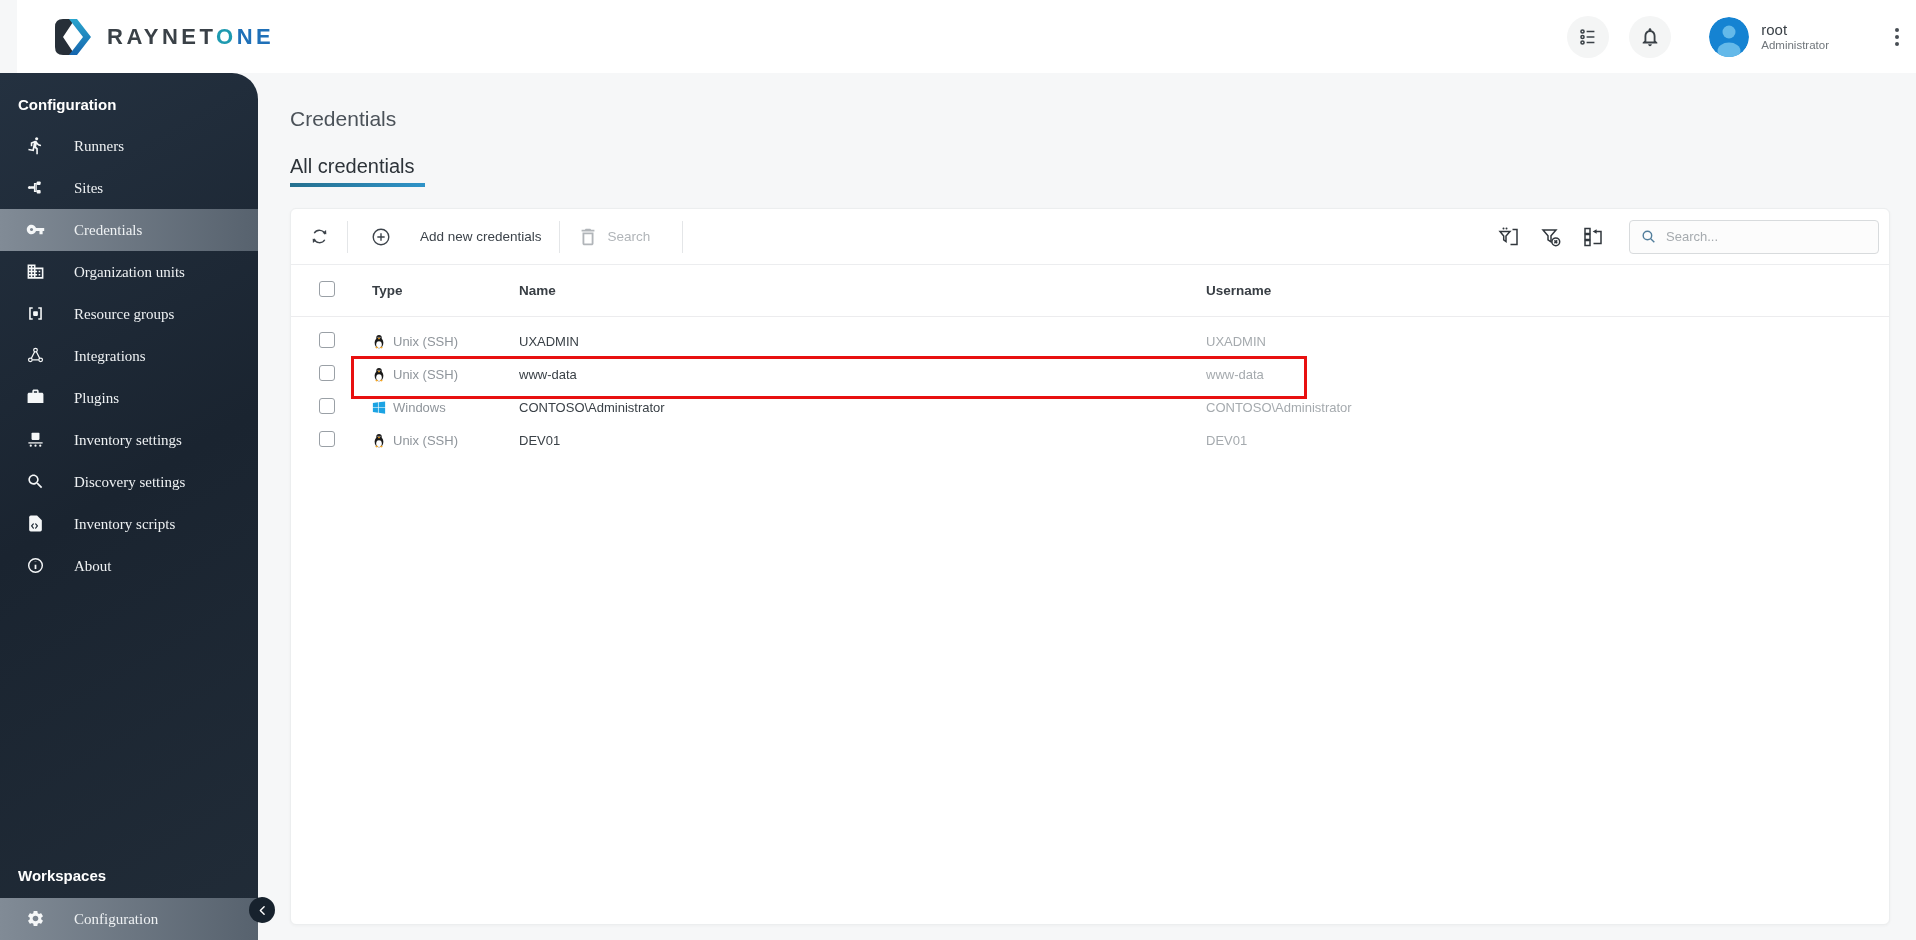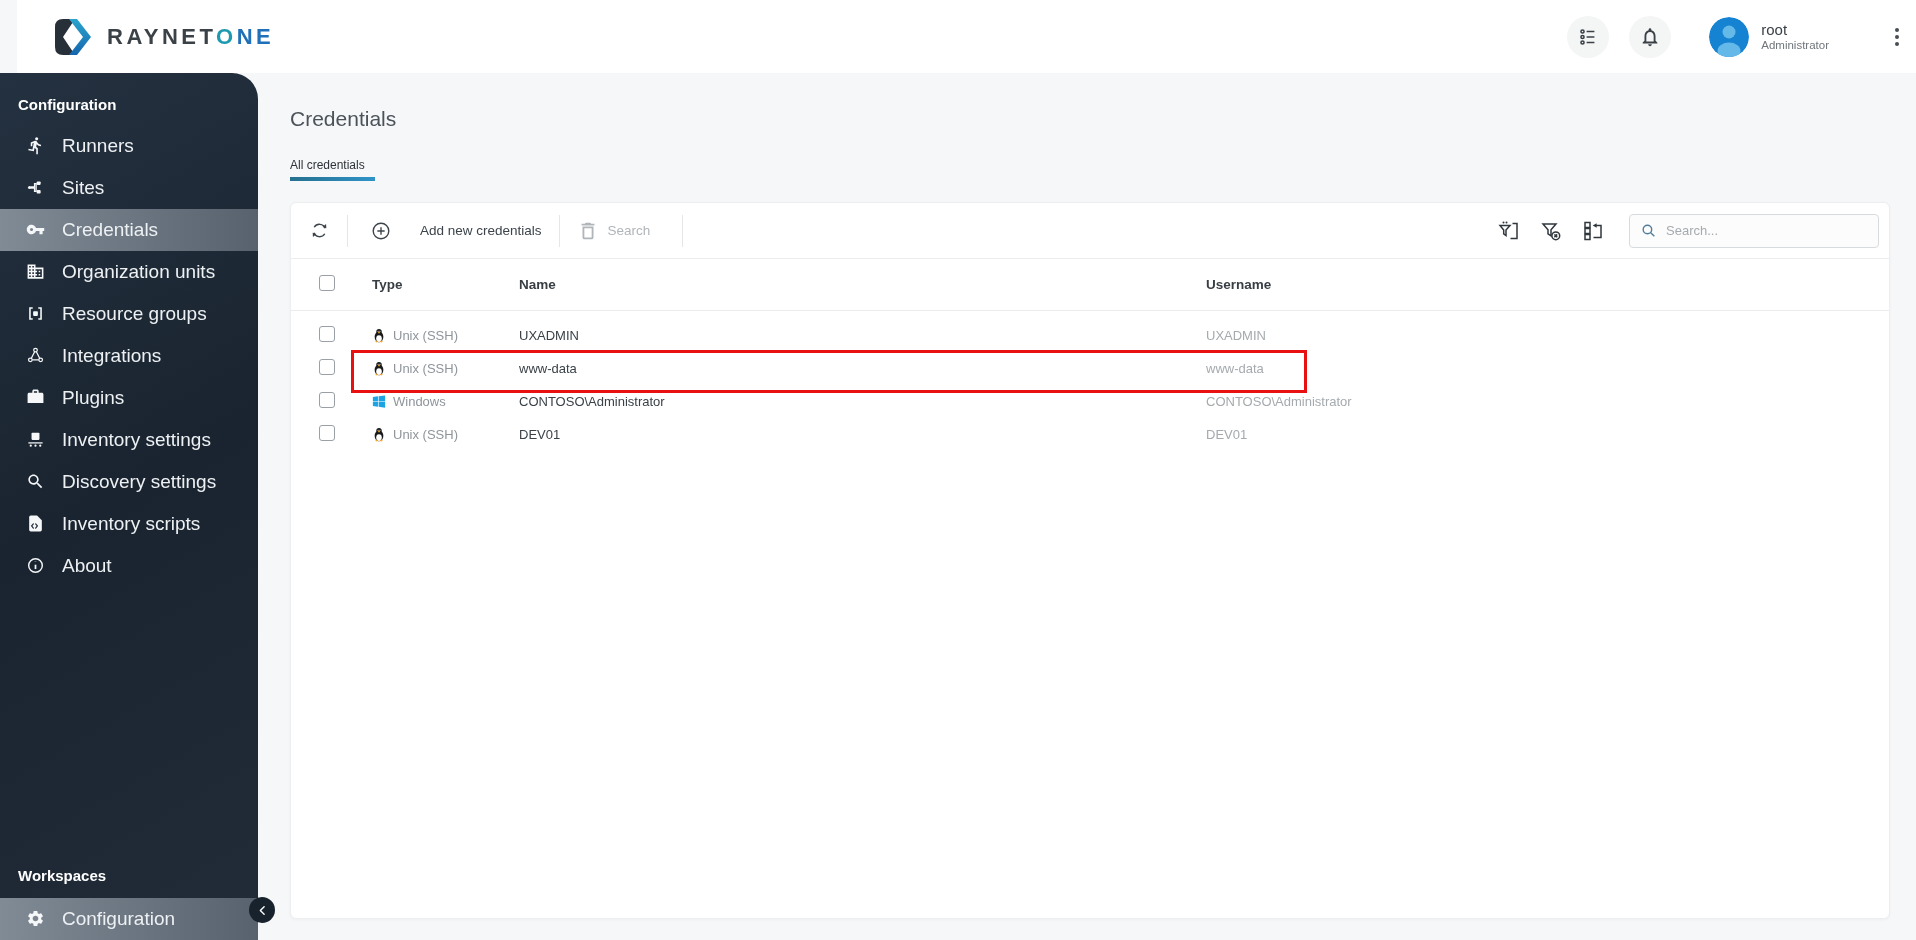--- a/index.html
+++ b/index.html
@@ -54,37 +54,37 @@
     padding:23px 0 12px 18px;
   }
   .nav-section.bottom { margin-top:auto; padding-bottom:0; }
   .nav-section.bottom .nav-section-title { padding:0 0 14px 18px; }
   .nav-item {
     height:42px; display:flex; align-items:center; padding-left:26px;
     cursor:pointer; color:#eef1f3;
   }
   .nav-item .nav-icon { width:20px; height:20px; color:#f5f7f8; flex:0 0 20px; }
   .nav-icon svg { width:19px; height:19px; }
-  .nav-label { margin-left:16px; font-size:19px; }
+  .nav-label { margin-left:28px; font-size:15px;font-family:Liberation Serif, serif; }
   .nav-item.active {
     background:linear-gradient(90deg,#818b96 0%,#57626e 100%);
   }
   .collapse-btn {
     position:absolute; left:249px; top:897px; width:26px; height:26px;
     border-radius:50%; background:#17222d; color:#fff; border:none; cursor:pointer;
     display:flex; align-items:center; justify-content:center; z-index:4;
   }
   .collapse-btn svg { width:13px; height:13px; }
 
   
   .main { position:absolute; left:258px; top:73px; width:1658px; height:867px; }
   .page-title { margin:34px 0 0 32px; font-size:21px; font-weight:normal; color:#4b5259; }
   .tabs { margin:24px 0 0 32px; }
   .tab {
-    display:inline-block; position:relative; font-size:12px; color:#2d3339;
+    display:inline-block; position:relative; font-size:20px; color:#2d3339;
     padding:0 6px 9px 0; cursor:pointer;
   }
   .tab::after {
     content:""; position:absolute; left:0; right:-4px; bottom:0; height:4px;
     background:linear-gradient(90deg,var(--underline_dark,#25708f),var(--underline_light,#2f93c8));
   }
 
   .card {
     margin:21px 0 0 32px; width:1600px; height:717px;
     background:#fff; border:1px solid #eceeef; border-radius:6px;

